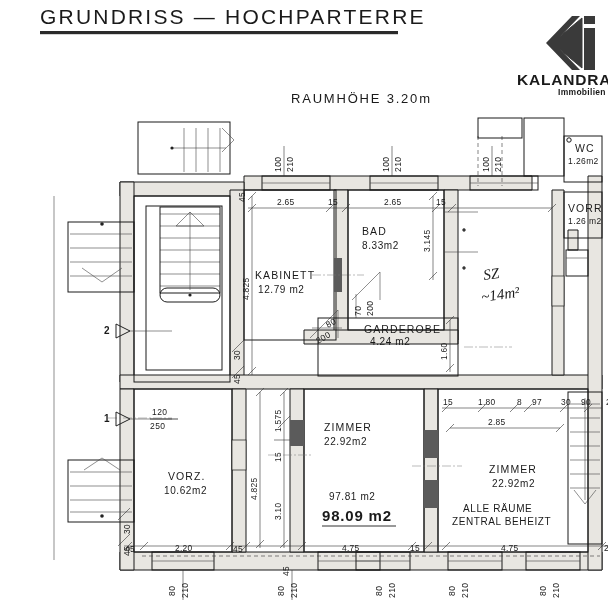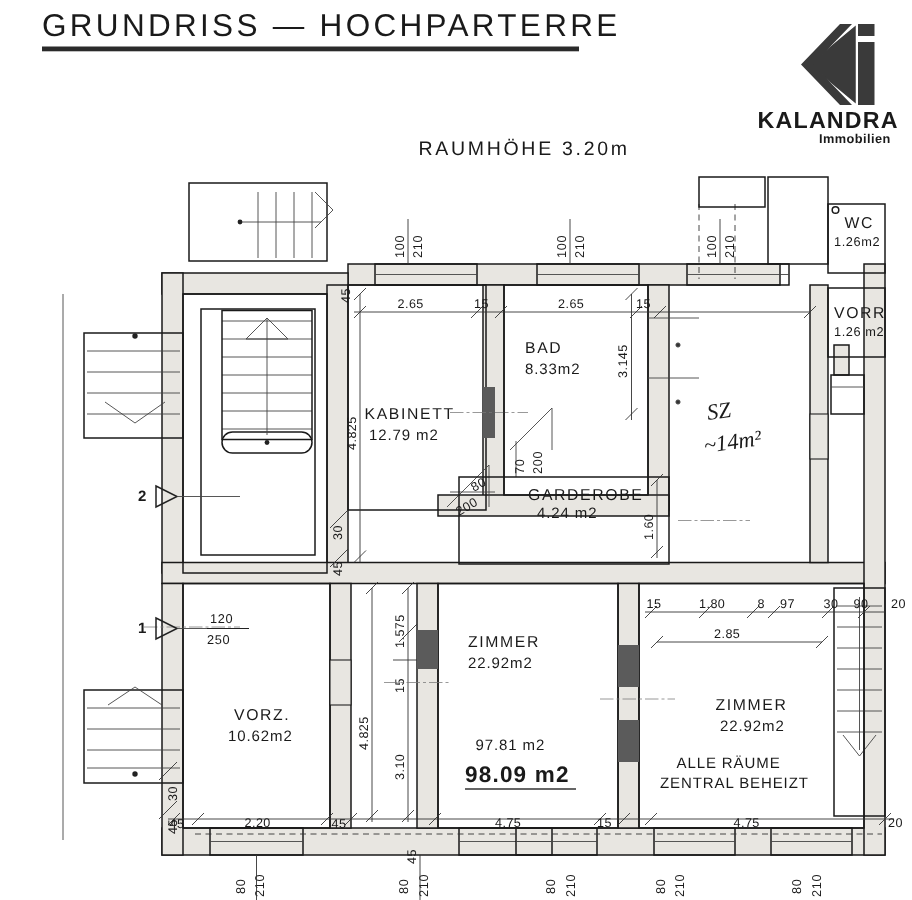--- a/index.html
+++ b/index.html
@@ -2,21 +2,21 @@
 <html><head>
 <meta charset="utf-8">
 <style>
   html,body{margin:0;padding:0;background:#ffffff;}
   body{
     width:608px;height:600px;overflow:hidden;
     font-family:"Liberation Sans", sans-serif;
     color:#111;
     position:relative;
   }
-  #sheet{position:absolute;left:0;top:0;width:536px;height:600px;}
+  #sheet{position:absolute;left:12px;top:0;width:536px;height:600px;}
   svg{display:block;}
   text{font-family:"Liberation Sans", sans-serif;fill:#1a1a1a;}
   .ttl{font-size:21px;letter-spacing:2.2px;}
   .rh{font-size:13px;letter-spacing:1.8px;}
   .room{font-size:10.5px;letter-spacing:1.1px;}
   .area{font-size:10px;letter-spacing:0.6px;}
   .small{font-size:8.5px;letter-spacing:0.4px;}
   .dim{font-size:8.4px;letter-spacing:0.3px;}
   .dimv{font-size:8.4px;letter-spacing:0.3px;}
   .tot{font-size:15px;font-weight:bold;letter-spacing:0.8px;}

